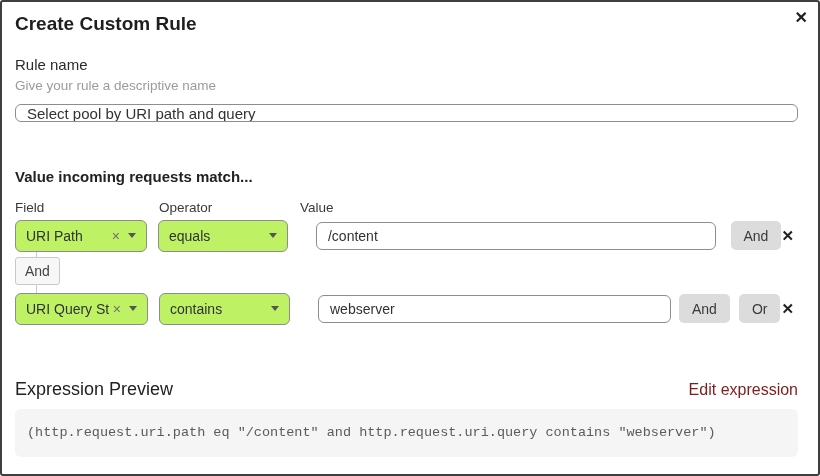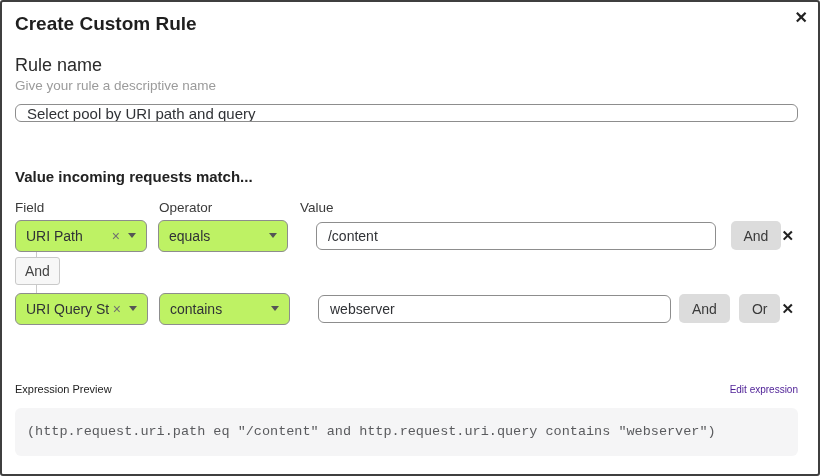--- a/index.html
+++ b/index.html
@@ -31,21 +31,21 @@
     font-size: 16px; font-weight: bold;
     color: #222222;
     cursor: pointer;
     line-height: 20px;
     font-family: "Liberation Sans", sans-serif;
   }
 
   
   .rule-name-label {
     margin-top: 20px;
-    font-size: 18px;
+    font-size: 15px;
     line-height: 18px;
     color: #2b2b2b;
   }
   .rule-name-helper {
     margin-top: 4px;
     font-size: 13.5px;
     line-height: 16px;
     color: #9b9b9b;
   }
   .rule-name-input {
@@ -179,27 +179,27 @@
   }
 
   
   .preview-header {
     margin-top: 56px;
     display: flex;
     align-items: baseline;
     justify-content: space-between;
   }
   .preview-label {
-    font-size: 11px;
+    font-size: 18px;
     line-height: 17px;
     color: #222222;
   }
   .edit-link {
-    font-size: 10px;
-    color: #4c1d95;
+    font-size: 16px;
+    color: #7f1d1d;
     text-decoration: none;
     cursor: pointer;
   }
   .code-block {
     margin-top: 10px;
     height: 48px;
     background: #f5f5f6;
     border-radius: 6px;
     display: flex;
     align-items: center;

